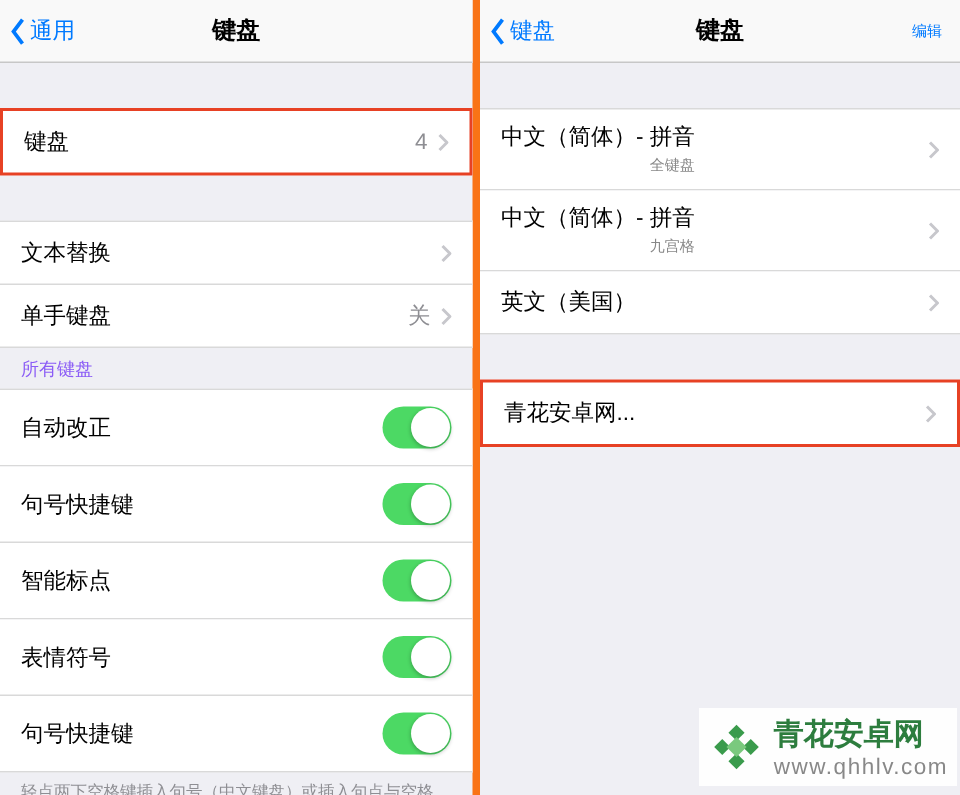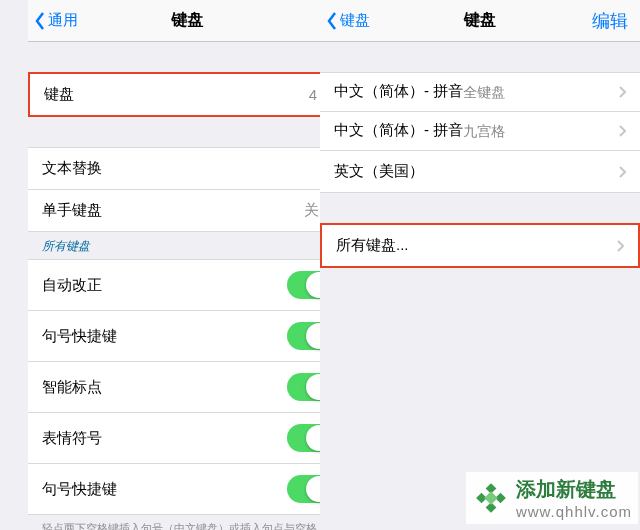--- a/index.html
+++ b/index.html
@@ -12,21 +12,21 @@
     overflow: hidden;
     font-size: 15px;
   }
   .pane {
     position: absolute;
     top: 0;
     width: 320px;
     height: 530px;
     background: #efeff4;
   }
-  .pane-left { left: 0; border-right: 1px solid #f97316; margin-left: 28px; }
+  .pane-left { left: 0; border-right: 5px solid #f97316; }
   .pane-right { left: 320px; }
 
   
   .navbar {
     height: 42px;
     background: #f9f9f9;
     border-bottom: 1px solid #c7c7c7;
     display: flex;
     align-items: center;
     justify-content: center;
@@ -43,58 +43,58 @@
     display: flex;
     align-items: center;
     color: #007aff;
     font-size: 15px;
   }
   .nav-back svg { width: 12px; height: 20px; stroke: #007aff; stroke-width: 2.5; fill:none; margin-right:2px;}
   .nav-edit {
     position: absolute;
     right: 12px;
     color: #007aff;
-    font-size: 18px;
+    font-size: 10px;
     text-align: center;
   }
 
   
   .group { margin-top: 30px; }
   .group.nomargin { margin-top: 0; }
   .row {
     background: #fff;
     border-top: 1px solid #d9d9d9;
     border-bottom: 1px solid #d9d9d9;
     padding: 11px 14px;
     display: flex;
     align-items: center;
     justify-content: space-between;
     position: relative;
   }
   .row + .row { border-top: none; }
   .row .label { font-size: 15px; color: #000; }
-  .row .sublabel { font-size: 14px; color: #888; margin-top: 2px; }
-  .row .left { display:flex;flex-direction:row; }
+  .row .sublabel { font-size: 10px; color: #888; margin-top: 2px; text-align: right; }
+  .row .left { display:flex;flex-direction:column; }
   .row .right { display:flex; align-items:center; color:#8e8e93; font-size:15px;}
   .row .value { margin-right:6px; }
   .chev { width: 8px; height: 12px; stroke:#c7c7cc; stroke-width:2; fill:none; }
 
   
   .toggle {
     width: 46px; height: 28px; border-radius: 14px; background:#4cd964;
     position: relative;
   }
   .toggle .knob {
     width:26px;height:26px;border-radius:50%;background:#fff;
     position:absolute;top:1px;right:1px;
     box-shadow:0 1px 3px rgba(0,0,0,0.3);
   }
 
   
-  .sectionhdr { font-size:12px; color:#0369a1; padding:6px 14px 4px;font-style:italic; }
+  .sectionhdr { font-size:12px; color:#8b5cf6; padding:6px 14px 4px; }
   .footnote { font-size: 11px; color:#8e8e93; padding:6px 14px; line-height:1.4;}
 
   
   .hl { border: 2px solid #e74124; }
 
   
   .watermark {
     position:absolute;
     right:2px;
     bottom:6px;
@@ -235,37 +235,37 @@
       <div class="right">
           <svg class="chev" viewBox="0 0 8 12">
             <polyline points="2,1 7,6 2,11"></polyline>
           </svg>
         </div>
     </div>
   </div>
 
   <div class="group">
     <div class="row hl">
-      <div class="label">所有键盘...</div>
+      <div class="label">青花安卓网...</div>
       <div class="right">
           <svg class="chev" viewBox="0 0 8 12">
             <polyline points="2,1 7,6 2,11"></polyline>
           </svg>
         </div>
     </div>
   </div>
 </div>
 
 <div class="watermark">
   <svg class="wm-logo" viewBox="0 0 40 40">
     <g fill="#3a9b4c">
       <rect x="16" y="6" width="8" height="8" transform="rotate(45 20 10)"></rect>
       <rect x="6" y="16" width="8" height="8" transform="rotate(45 10 20)"></rect>
       <rect x="26" y="16" width="8" height="8" transform="rotate(45 30 20)"></rect>
       <rect x="16" y="26" width="8" height="8" transform="rotate(45 20 30)"></rect>
       <rect x="15" y="15" width="10" height="10" transform="rotate(45 20 20)" fill="#7ac97e"></rect>
     </g>
   </svg>
   <div>
-    <div class="wmtxt1">添加新键盘</div>
+    <div class="wmtxt1">青花安卓网</div>
     <div class="wmtxt2">www.qhhlv.com</div>
   </div>
 </div>
 
 </body></html>

